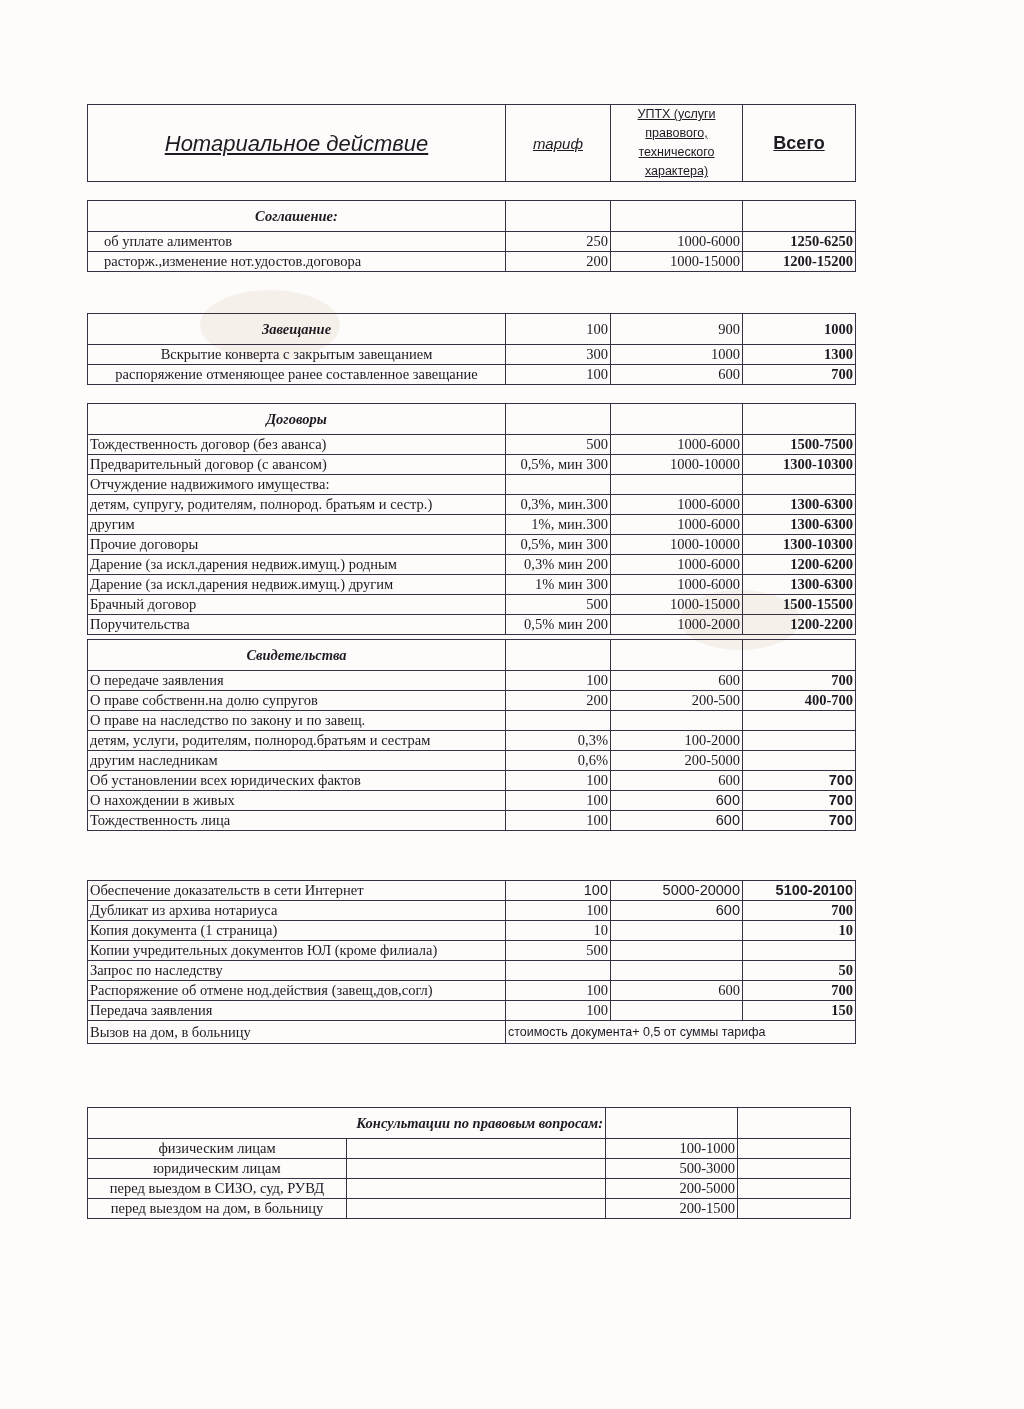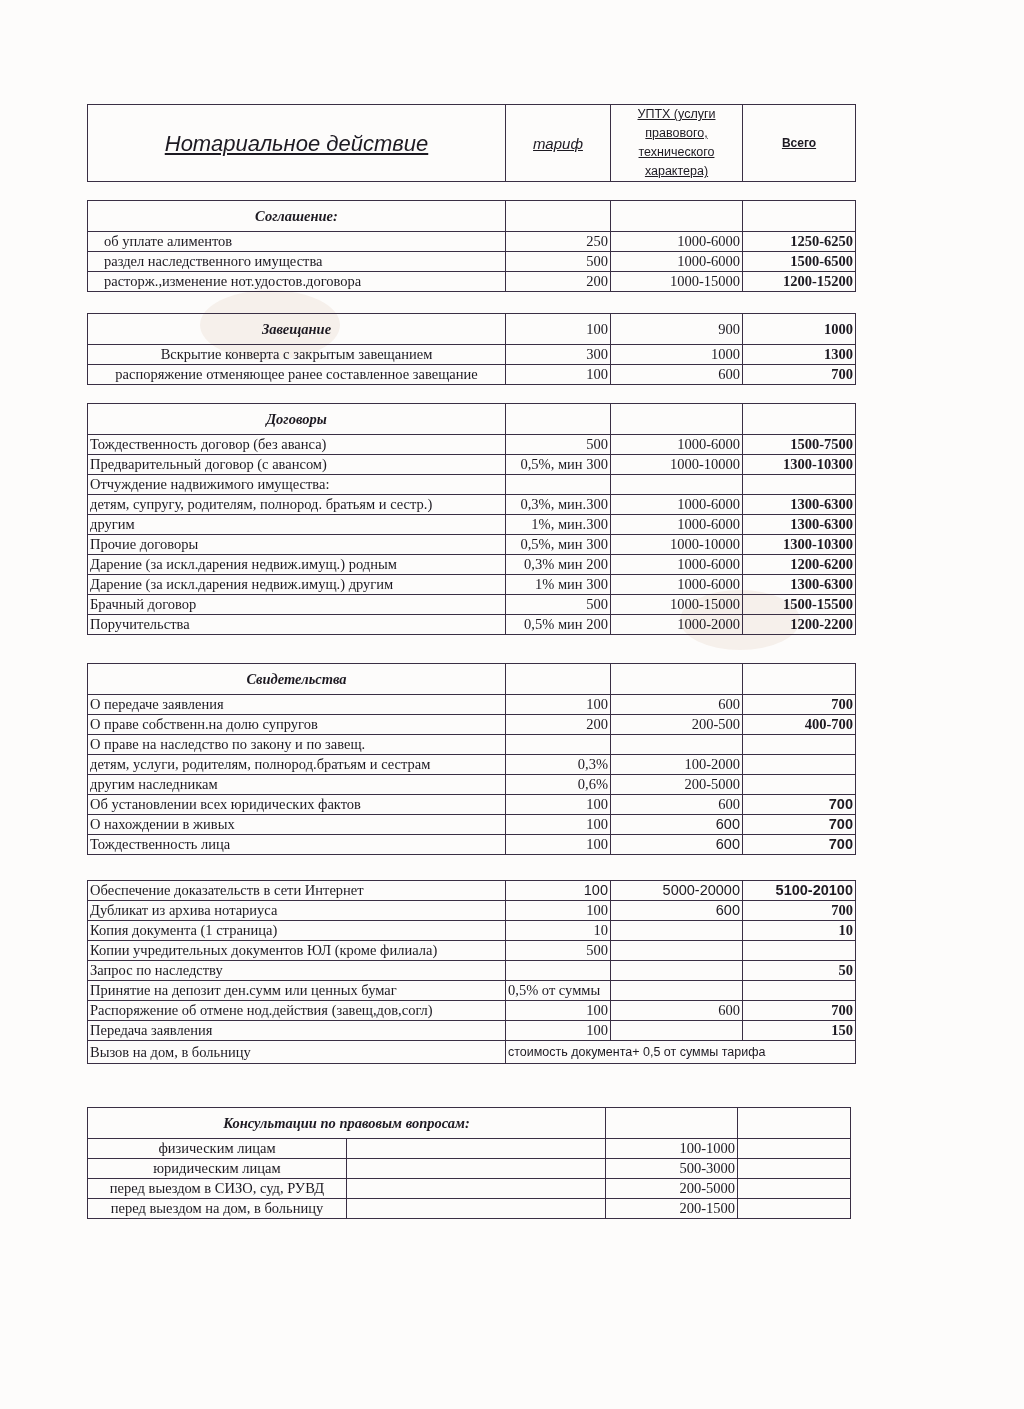--- a/index.html
+++ b/index.html
@@ -9,26 +9,26 @@
   }
   .tbl { position:absolute; left:87px; width:757px; border-collapse:collapse; table-layout:fixed; }
   .tbl td { border:1px solid #3a2f44; padding:0 2px; font-size:14.5px; line-height:19px; height:19px; white-space:nowrap; overflow:hidden; }
   .c1 { width:413px; }
   .c2 { width:100px;margin-top:47px; }
   .c3 { width:127px; }
   .c4 { width:108px; }
   .num { text-align:right; }
   .tot { text-align:right; font-weight:bold; }
   .sec { font-style:italic; font-weight:bold; font-size:23px; text-align:center; height:30px !important; line-height:30px !important; }
-  .sec-left { text-align:center;font-family:Liberation Serif, serif; }
+  .sec-left { text-align:right;font-family:Liberation Serif, serif; }
   .hdr td { height:76px; text-align:center; font-family:"Liberation Sans", sans-serif;text-decoration:underline; }
   .hdr .h1 { font-style:italic; font-size:22px; }
   .hdr .h2 { font-style:italic; font-size:15px; }
   .hdr .h3 { font-size:12.5px; line-height:19px; white-space:normal; }
-  .hdr .h4 { font-weight:bold; font-size:12px;margin-top:39px; }
+  .hdr .h4 { font-weight:bold; font-size:18px;margin-top:39px; }
   .sans { font-family:"Liberation Sans", sans-serif; font-size:13.5px; }
   .big { font-size:18px; height:22px !important; line-height:22px !important; }
   .small { font-size:13.5px;text-align:center; }
   .stain { position:absolute; border-radius:50%; background:rgba(200,160,120,0.12); }
 </style>
 </head>
 <body>
 
 <div class="stain" style="left:200px;top:290px;width:140px;height:70px;"></div>
 <div class="stain" style="left:680px;top:590px;width:120px;height:60px;"></div>
@@ -52,26 +52,20 @@
         <td class="c3 sec"></td>
         <td class="c4 sec"></td>
   </tr>
   <tr>
     <td style="padding-left:16px">об уплате алиментов</td>
     <td class="num">250</td>
     <td class="num">1000-6000</td>
     <td class="tot">1250-6250</td>
   </tr>
   <tr>
-    <td style="padding-left:16px">раздел наследственного имущества</td>
-    <td class="num">500</td>
-    <td class="num">1000-6000</td>
-    <td class="tot">1500-6500</td>
-  </tr>
-  <tr>
     <td style="padding-left:16px">расторж.,изменение нот.удостов.договора</td>
     <td class="num">200</td>
     <td class="num">1000-15000</td>
     <td class="tot">1200-15200</td>
   </tr>
 </tbody>
   </table>
 
 <table class="tbl" style="top:313px;">
   <tbody>
@@ -160,21 +154,21 @@
       </tr>
   <tr>
         <td>Поручительства</td>
         <td class="num">0,5% мин 200</td>
         <td class="num">1000-2000</td>
         <td class="tot">1200-2200</td>
       </tr>
 </tbody>
   </table>
 
-<table class="tbl" style="top:663px;border-radius:21px;">
+<table class="tbl" style="top:639px;border-radius:21px;">
   <tbody>
       <tr>
     <td class="c1 sec">Свидетельства</td>
     <td class="c2 sec"></td>
         <td class="c3 sec"></td>
         <td class="c4 sec"></td>
   </tr>
   <tr>
         <td>О передаче заявления</td>
         <td class="num">100</td>
@@ -252,26 +246,20 @@
         <td class="num"></td>
         <td class="tot"></td>
       </tr>
   <tr>
         <td>Запрос по наследству</td>
         <td class="num"></td>
         <td class="num"></td>
         <td class="tot">50</td>
       </tr>
   <tr>
-        <td>Принятие на депозит ден.сумм или ценных бумаг</td>
-        <td class="small" style="text-align:left">0,5% от суммы</td>
-        <td class="num"></td>
-        <td class="tot"></td>
-      </tr>
-  <tr>
         <td>Распоряжение об отмене нод.действия (завещ,дов,согл)</td>
         <td class="num">100</td>
         <td class="num">600</td>
         <td class="tot">700</td>
       </tr>
   <tr>
         <td>Передача заявления</td>
         <td class="num">100</td>
         <td class="num"></td>
         <td class="tot">150</td>

